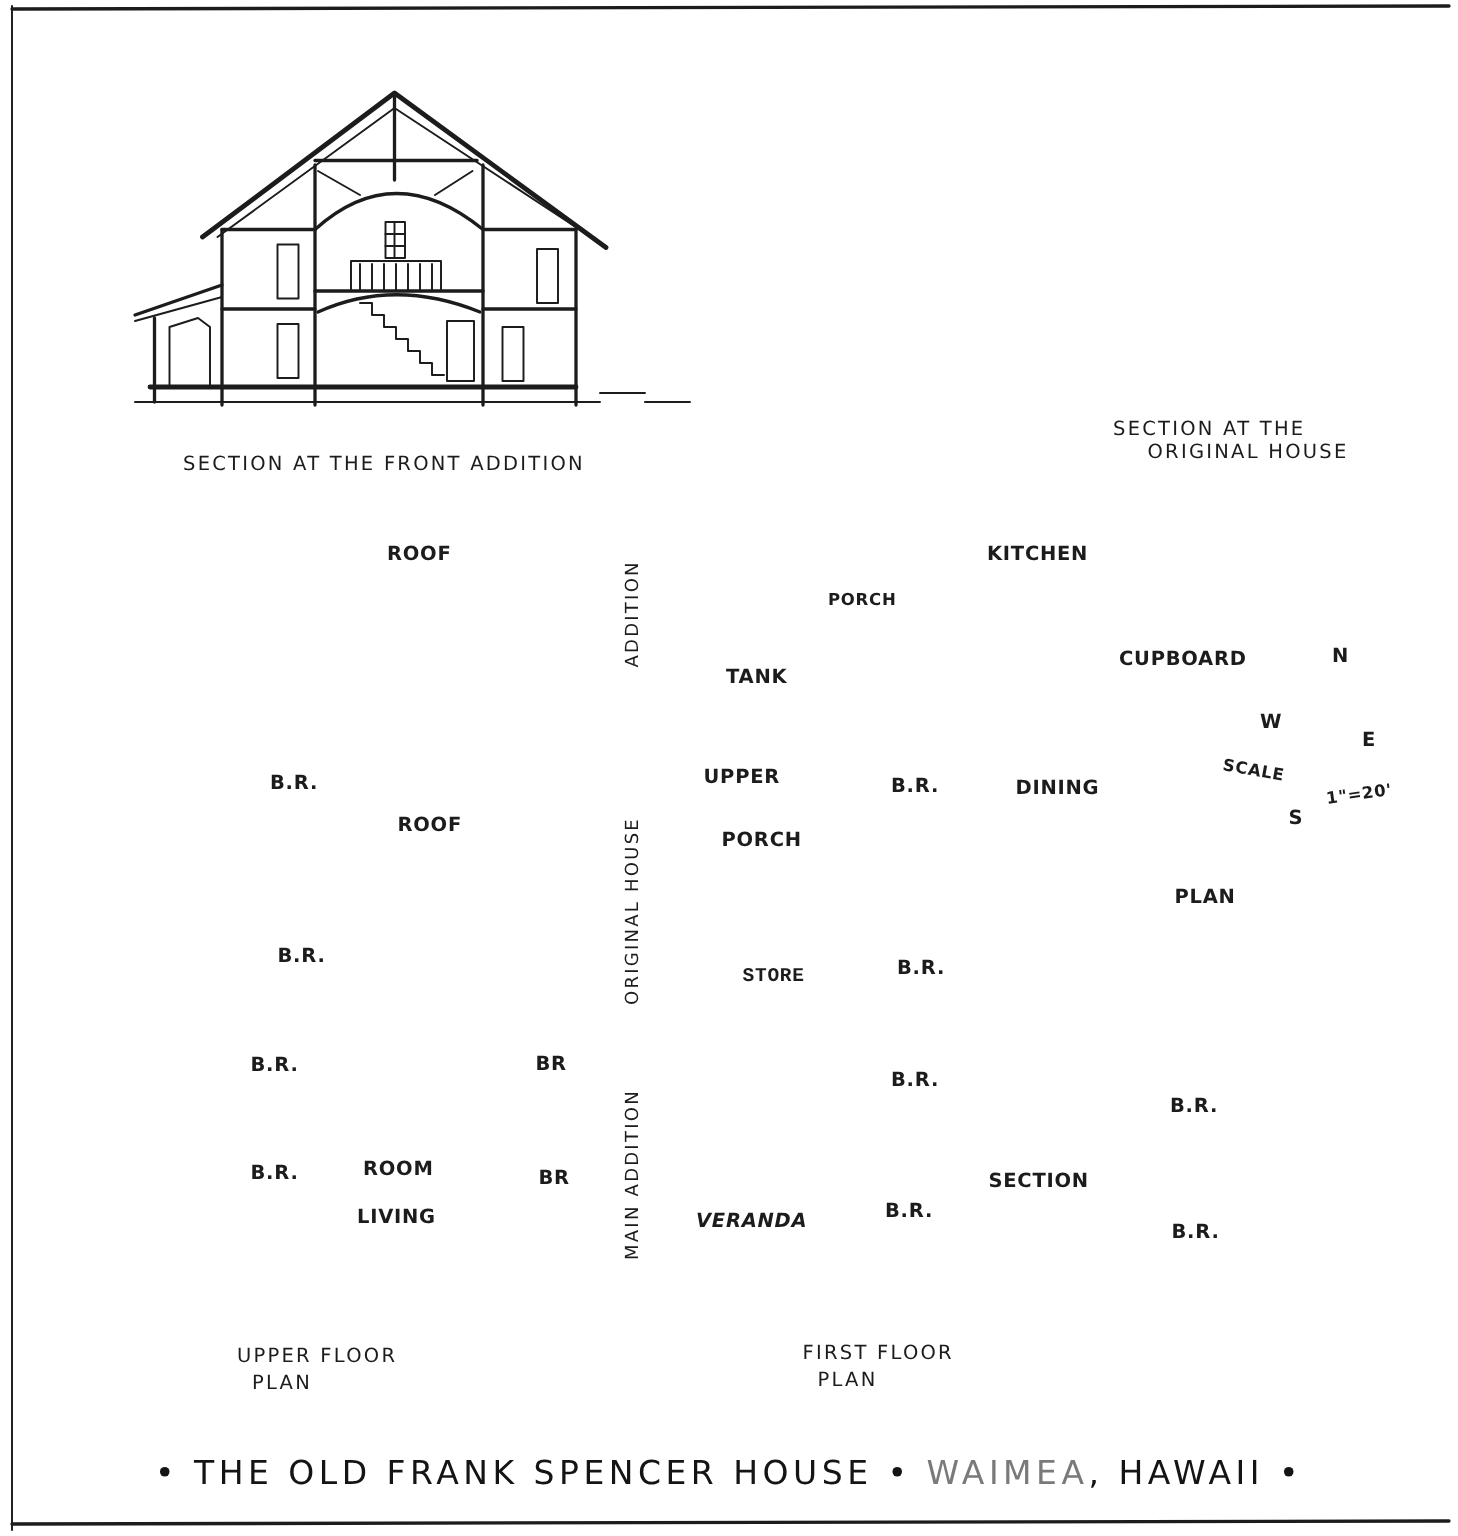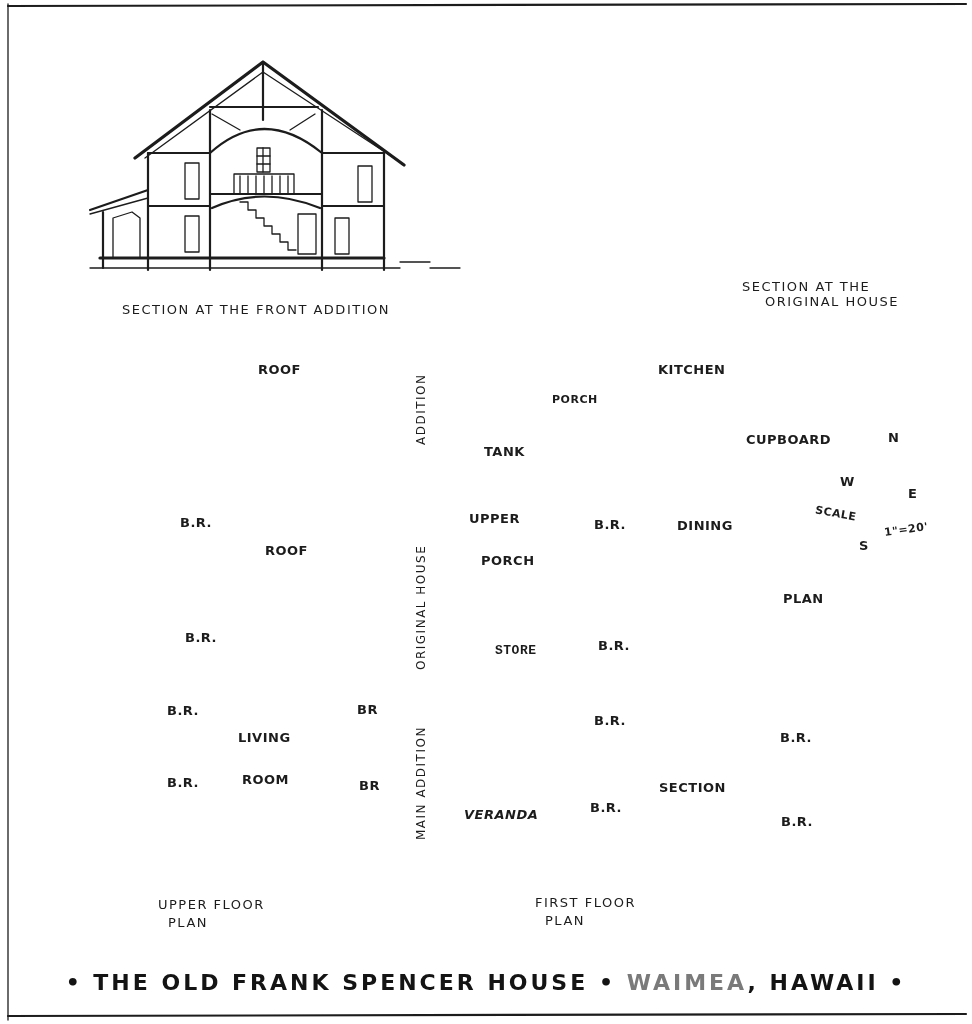--- a/index.html
+++ b/index.html
@@ -9,21 +9,21 @@
   .ln { stroke: #1c1c1c; fill: none; stroke-linecap: round; stroke-linejoin: round; }
   .w1 { stroke-width: 1.3; }
   .w2 { stroke-width: 2.2; }
   .w3 { stroke-width: 3.2; }
   .dash { stroke-dasharray: 9 7; stroke-width: 1.8; }
   .lbl { position: absolute; font-family: "DejaVu Sans", sans-serif; font-weight: bold;
          font-size: 13px; letter-spacing: 0.5px; color: #1c1c1c; white-space: nowrap; }
   .cap { font-size: 13px; letter-spacing: 1.5px; font-weight: normal; }
   .vert { transform: rotate(-90deg); transform-origin: left top; font-size: 12px; font-weight: normal; letter-spacing: 1.5px; }
   .title { position: absolute; top: 970px; left: 0; width: 972px; text-align: center;
-           font-family: "DejaVu Sans", sans-serif; font-weight: bold; font-size: 22px;
+           font-family: "DejaVu Sans", sans-serif; font-weight: normal; font-size: 22px;
            letter-spacing: 3px; color: #141414; }
   .title .loc { color: #7a7a7a; }
   .sm { font-size: 11px; }
 </style>
 </head>
 <body>
 
 
 
 <svg width="972" height="1024" viewBox="0 0 972 1024">
@@ -283,21 +283,21 @@
 
 
 <div class="lbl" style="left:258px;top:362px;">ROOF</div>
 <div class="lbl" style="left:265px;top:543px;">ROOF</div>
 <div class="lbl" style="left:180px;top:515px;">B.R.</div>
 <div class="lbl" style="left:185px;top:630px;">B.R.</div>
 <div class="lbl" style="left:167px;top:703px;">B.R.</div>
 <div class="lbl" style="left:167px;top:775px;">B.R.</div>
 <div class="lbl" style="left:357px;top:702px;">BR</div>
 <div class="lbl" style="left:359px;top:778px;">BR</div>
-<div class="lbl" style="left:238px;top:730px;">LIVING</div>
+<div class="lbl" style="left:238px;top:804px;">LIVING</div>
 <div class="lbl" style="left:242px;top:772px;">ROOM</div>
 <div class="lbl cap" style="left:158px;top:897px;">UPPER FLOOR</div>
 <div class="lbl cap" style="left:168px;top:915px;">PLAN</div>
 
 
 <div class="lbl" style="left:658px;top:362px;">KITCHEN</div>
 <div class="lbl sm" style="left:552px;top:393px;">PORCH</div>
 <div class="lbl" style="left:484px;top:424px;margin-top:20px;">TANK</div>
 <div class="lbl" style="left:746px;top:432px;">CUPBOARD</div>
 <div class="lbl" style="left:469px;top:511px;">UPPER</div>

